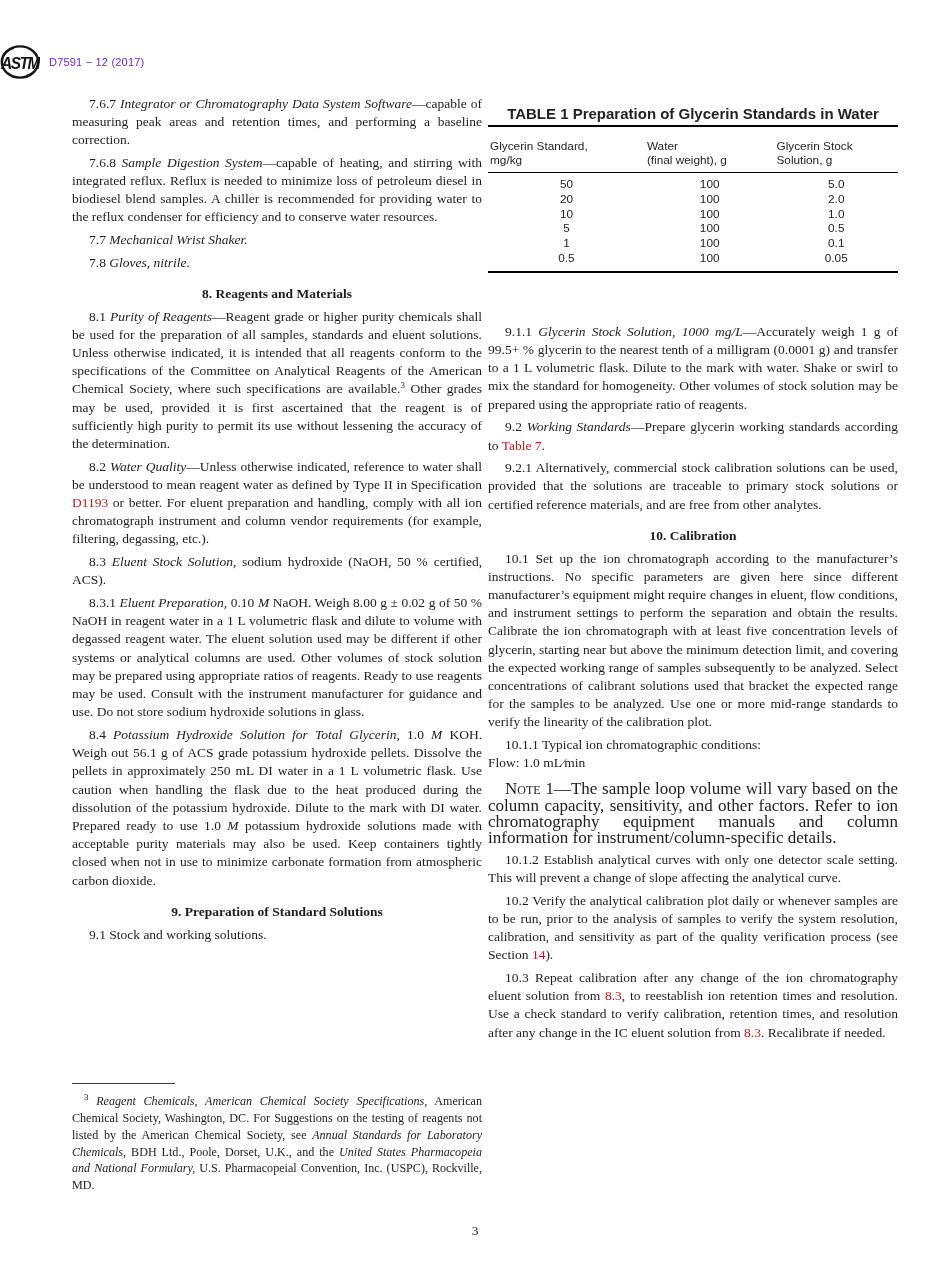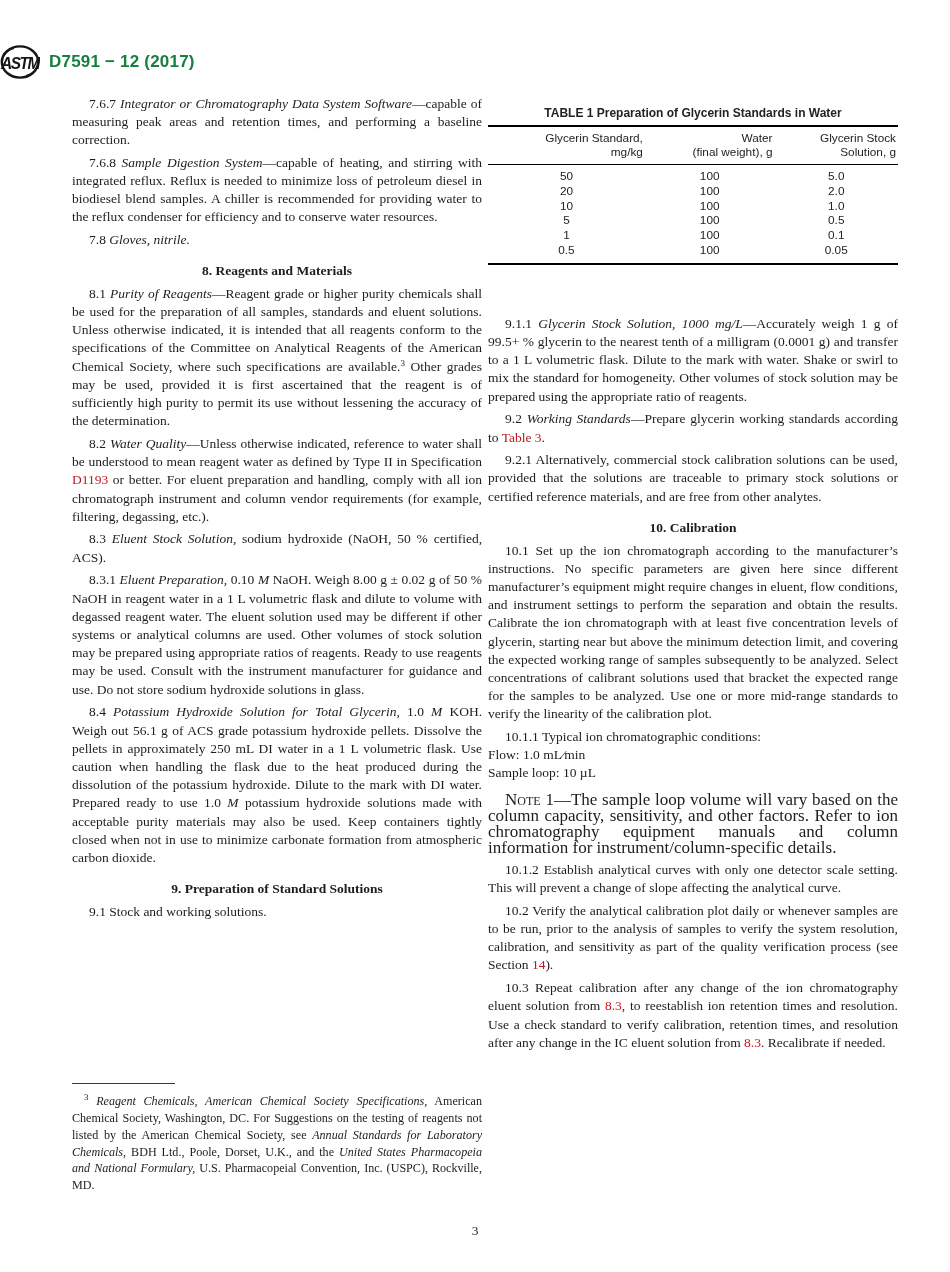--- a/index.html
+++ b/index.html
@@ -11,21 +11,21 @@
     position:relative;
     overflow:hidden;
   }
   
   .doc-header{
     position:absolute;top:44px;left:0;width:100%;
     display:flex;align-items:center;justify-content:flex-start;gap:9px;
   }
   .doc-title{
     font-family:"Liberation Sans", sans-serif;
-    font-weight:bold;font-size:17px;color:#15803d;letter-spacing:.2px;
+    font-weight:normal;font-size:11px;color:#6d28d9;letter-spacing:.2px;
   }
   
   .columns{
     position:absolute;top:90px;left:52px;width:846px;
     display:flex;justify-content:space-between;
   }
   .col{width:410px;font-size:13.5px;line-height:18.2px;}
   .col-left{display:flex;flex-direction:column;height:1106px;margin-left:20px;}
   
   .blk{text-align:justify;}
@@ -40,32 +40,32 @@
   .seg-sc{font-variant:small-caps;}
   
   .footnote-wrap{margin-top:auto;padding-bottom:2px;}
   .fn-rule{width:103px;border-top:1.6px solid #3a3a3a;margin:0 0 9px 0;}
   
   .tbl-wrap{
     font-family:"Liberation Sans", sans-serif;
     margin:4px 0 50px 0;color:#232323;
   }
   .tbl-title{
-    font-weight:bold;font-size:12px;text-align:center;
+    font-weight:bold;font-size:15px;text-align:center;
     margin-bottom:4px;line-height:15px;margin-top:16px;
   }
   table.tbl{
     width:100%;border-collapse:collapse;
     border-top:2.2px solid #000;border-bottom:2.2px solid #000;
     font-size:11.8px;
   }
   table.tbl thead tr{border-bottom:1.1px solid #000;}
   table.tbl th{
-    font-weight:normal;text-align:right;vertical-align:middle;
-    padding:4px 2px 5px 2px;line-height:14px;
+    font-weight:normal;text-align:left;vertical-align:middle;
+    padding:12px 2px 5px 2px;line-height:14px;
   }
   table.tbl td{
     text-align:center;padding:0 2px;line-height:14.8px;
   }
   table.tbl tbody tr:first-child td{padding-top:4px;}
   table.tbl tbody tr:last-child td{padding-bottom:5px;}
   
   .page-number{
     position:absolute;bottom:33px;left:0;width:100%;
     text-align:center;font-size:13.5px;color:#222;
@@ -85,20 +85,21 @@
   </span>
   <span class="doc-title">D7591 − 12 (2017)</span>
 </div>
 
 <div class="columns">
 
   <div class="col col-left">
     <div>
         <div class="blk blk-para"><span>7.6.7 </span><span class="seg-i">Integrator or Chromatography Data System Software</span><span>—capable of measuring peak areas and retention times, and performing a baseline correction.</span></div>
         <div class="blk blk-para"><span>7.6.8 </span><span class="seg-i">Sample Digestion System</span><span>—capable of heating, and stirring with integrated reflux. Reflux is needed to minimize loss of petroleum diesel in biodiesel blend samples. A chiller is recommended for providing water to the reflux condenser for efficiency and to conserve water resources.</span></div>
+        <div class="blk blk-para"><span>7.7 </span><span class="seg-i">Mechanical Wrist Shaker.</span></div>
         <div class="blk blk-para"><span>7.8 </span><span class="seg-i">Gloves, nitrile.</span></div>
         <div class="blk blk-heading"><span>8.  Reagents and Materials</span></div>
         <div class="blk blk-para"><span>8.1 </span><span class="seg-i">Purity of Reagents</span><span>—Reagent grade or higher purity chemicals shall be used for the preparation of all samples, standards and eluent solutions. Unless otherwise indicated, it is intended that all reagents conform to the specifications of the Committee on Analytical Reagents of the American Chemical Society, where such specifications are available.</span><span class="seg-sup">3</span><span> Other grades may be used, provided it is first ascertained that the reagent is of sufficiently high purity to permit its use without lessening the accuracy of the determination.</span></div>
         <div class="blk blk-para"><span>8.2 </span><span class="seg-i">Water Quality</span><span>—Unless otherwise indicated, reference to water shall be understood to mean reagent water as defined by Type II in Specification </span><span class="seg-link">D1193</span><span> or better. For eluent preparation and handling, comply with all ion chromatograph instrument and column vendor requirements (for example, filtering, degassing, etc.).</span></div>
         <div class="blk blk-para"><span>8.3 </span><span class="seg-i">Eluent Stock Solution,</span><span> sodium hydroxide (NaOH, 50 % certified, ACS).</span></div>
         <div class="blk blk-para"><span>8.3.1 </span><span class="seg-i">Eluent Preparation,</span><span> 0.10 </span><span class="seg-i">M</span><span> NaOH. Weigh 8.00 g ± 0.02 g of 50 % NaOH in reagent water in a 1 L volumetric flask and dilute to volume with degassed reagent water. The eluent solution used may be different if other systems or analytical columns are used. Other volumes of stock solution may be prepared using appropriate ratios of reagents. Ready to use reagents may be used. Consult with the instrument manufacturer for guidance and use. Do not store sodium hydroxide solutions in glass.</span></div>
         <div class="blk blk-para"><span>8.4 </span><span class="seg-i">Potassium Hydroxide Solution for Total Glycerin,</span><span> 1.0 </span><span class="seg-i">M</span><span> KOH. Weigh out 56.1 g of ACS grade potassium hydroxide pellets. Dissolve the pellets in approximately 250 mL DI water in a 1 L volumetric flask. Use caution when handling the flask due to the heat produced during the dissolution of the potassium hydroxide. Dilute to the mark with DI water. Prepared ready to use 1.0 </span><span class="seg-i">M</span><span> potassium hydroxide solutions made with acceptable purity materials may also be used. Keep containers tightly closed when not in use to minimize carbonate formation from atmospheric carbon dioxide.</span></div>
         <div class="blk blk-heading"><span>9.  Preparation of Standard Solutions</span></div>
         <div class="blk blk-para"><span>9.1 Stock and working solutions.</span></div>
       </div>
@@ -159,27 +160,26 @@
             <tr>
               <td>0.5</td>
               <td>100</td>
               <td>0.05</td>
             </tr>
           </tbody>
         </table>
     </div>
     <div>
         <div class="blk blk-para"><span>9.1.1 </span><span class="seg-i">Glycerin Stock Solution, 1000 mg/L</span><span>—Accurately weigh 1 g of 99.5+ % glycerin to the nearest tenth of a milligram (0.0001 g) and transfer to a 1 L volumetric flask. Dilute to the mark with water. Shake or swirl to mix the standard for homogeneity. Other volumes of stock solution may be prepared using the appropriate ratio of reagents.</span></div>
-        <div class="blk blk-para"><span>9.2 </span><span class="seg-i">Working Standards</span><span>—Prepare glycerin working standards according to </span><span class="seg-link">Table 3</span><span>.</span></div>
+        <div class="blk blk-para"><span>9.2 </span><span class="seg-i">Working Standards</span><span>—Prepare glycerin working standards according to </span><span class="seg-link">Table 7</span><span>.</span></div>
         <div class="blk blk-para"><span>9.2.1 Alternatively, commercial stock calibration solutions can be used, provided that the solutions are traceable to primary stock solutions or certified reference materials, and are free from other analytes.</span></div>
         <div class="blk blk-heading"><span>10.  Calibration</span></div>
         <div class="blk blk-para"><span>10.1 Set up the ion chromatograph according to the manufacturer’s instructions. No specific parameters are given here since different manufacturer’s equipment might require changes in eluent, flow conditions, and instrument settings to perform the separation and obtain the results. Calibrate the ion chromatograph with at least five concentration levels of glycerin, starting near but above the minimum detection limit, and covering the expected working range of samples subsequently to be analyzed. Select concentrations of calibrant solutions used that bracket the expected range for the samples to be analyzed. Use one or more mid-range standards to verify the linearity of the calibration plot.</span></div>
         <div class="blk blk-para"><span>10.1.1 Typical ion chromatographic conditions:</span></div>
         <div class="blk blk-line"><span>Flow: 1.0 mL⁄min</span></div>
-        <div class="blk blk-line"><span>Sample loop: 10 µL</span></div>
         <div class="blk blk-note"><span class="seg-sc">Note</span><span> 1—The sample loop volume will vary based on the column capacity, sensitivity, and other factors. Refer to ion chromatography equipment manuals and column information for instrument/column-specific details.</span></div>
         <div class="blk blk-para"><span>10.1.2 Establish analytical curves with only one detector scale setting. This will prevent a change of slope affecting the analytical curve.</span></div>
         <div class="blk blk-para"><span>10.2 Verify the analytical calibration plot daily or whenever samples are to be run, prior to the analysis of samples to verify the system resolution, calibration, and sensitivity as part of the quality verification process (see Section </span><span class="seg-link">14</span><span>).</span></div>
         <div class="blk blk-para"><span>10.3 Repeat calibration after any change of the ion chromatography eluent solution from </span><span class="seg-link">8.3</span><span>, to reestablish ion retention times and resolution. Use a check standard to verify calibration, retention times, and resolution after any change in the IC eluent solution from </span><span class="seg-link">8.3</span><span>. Recalibrate if needed.</span></div>
       </div>
   </div>
 
 </div>
 
 <div class="page-number">3</div>

